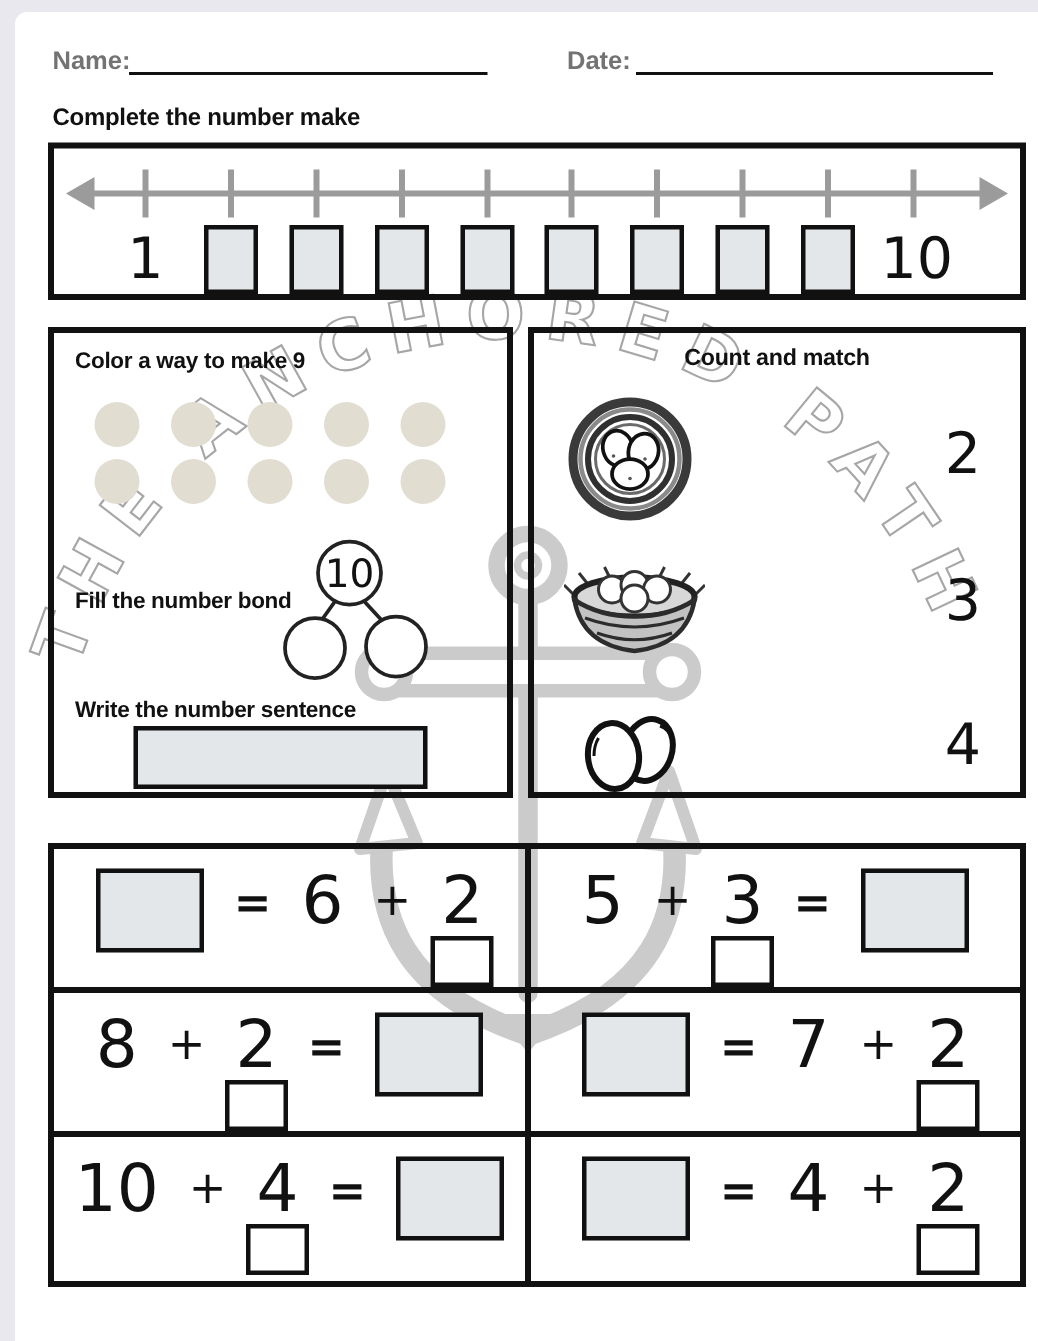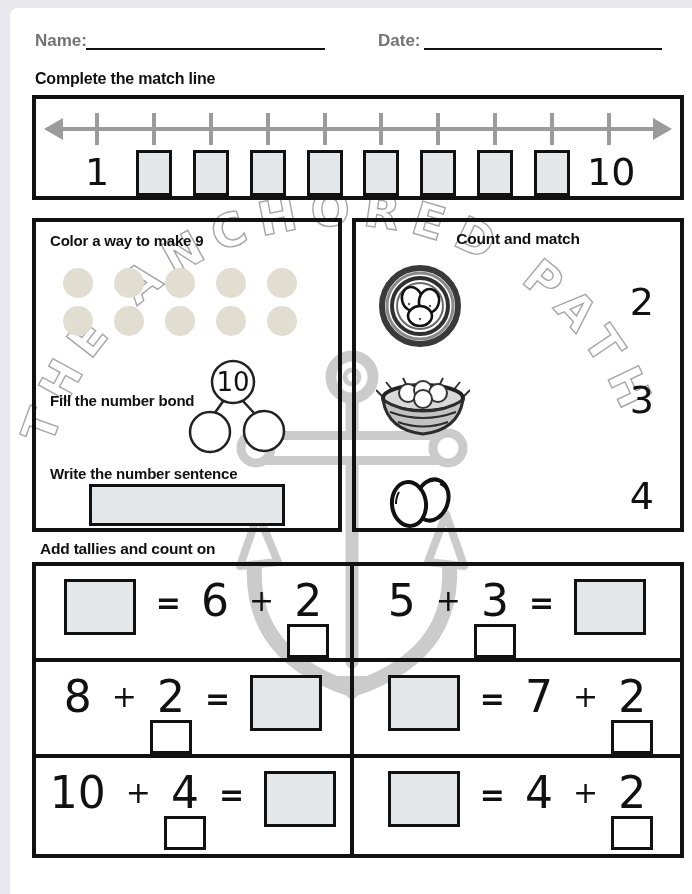--- a/index.html
+++ b/index.html
@@ -60,21 +60,21 @@
     <text font-size="46" font-weight="bold" fill="none" stroke="#a6a6a6" stroke-width="1.4" letter-spacing="12" font-family="DejaVu Sans, sans-serif">
       <textPath href="#wmarc">THE ANCHORED PATH</textPath>
     </text>
   </svg>
 
   <span class="abs lbl-lg" style="left:35px;top:31px;">Name:</span>
   <div class="abs wline" style="left:86px;top:48px;width:239px;"></div>
   <span class="abs lbl-lg" style="left:378px;top:31px;">Date:</span>
   <div class="abs wline" style="left:424px;top:48px;width:238px;"></div>
 
-  <span class="abs lbl" style="left:35px;top:70px;font-size:16px;">Complete the match line</span>
+  <span class="abs lbl" style="left:35px;top:70px;font-size:16px;">Complete the number make</span>
   <div class="abs nl-box">
     <svg width="644" height="97" viewBox="0 0 644 97" style="position:absolute;left:0;top:0;">
       <line x1="24" y1="30" x2="620" y2="30" stroke="#9b9b9b" stroke-width="4"></line>
       <polygon points="8,30 27,19 27,41" fill="#9b9b9b"></polygon>
       <polygon points="636,30 617,19 617,41" fill="#9b9b9b"></polygon>
       <g stroke="#9b9b9b" stroke-width="4">
         <line x1="61" y1="14" x2="61" y2="46"></line>
           <line x1="118" y1="14" x2="118" y2="46"></line>
         <line x1="175" y1="14" x2="175" y2="46"></line>
           <line x1="232" y1="14" x2="232" y2="46"></line>
@@ -165,21 +165,20 @@
       <path d="M58 18 q6 2 8 9" fill="none" stroke="#111" stroke-width="2"></path>
       <ellipse cx="27" cy="38" rx="17" ry="22" transform="rotate(-6 27 38)" fill="#fff" stroke="#111" stroke-width="4"></ellipse>
       <path d="M17 26 q-3 5 -3 12" fill="none" stroke="#111" stroke-width="2"></path>
     </svg>
 
     <span class="cm-num hand" style="top:58px;">2</span>
     <span class="cm-num hand" style="top:156px;">3</span>
     <span class="cm-num hand" style="top:252px;">4</span>
   </div>
 
-  <span class="abs lbl" style="left:40px;top:540px;font-size:15.5px;">Add tallies and count on</span>
   <div class="abs grid">
 
     <div class="tcell b-r b-b">
       <span class="ansbox"></span>
       <span class="sym eq">=</span>
       <span class="num hand">6</span>
       <span class="sym plus">+</span>
       <span class="numwrap"><span class="num hand">2</span>
         <span class="under-box"></span></span>
     </div>

